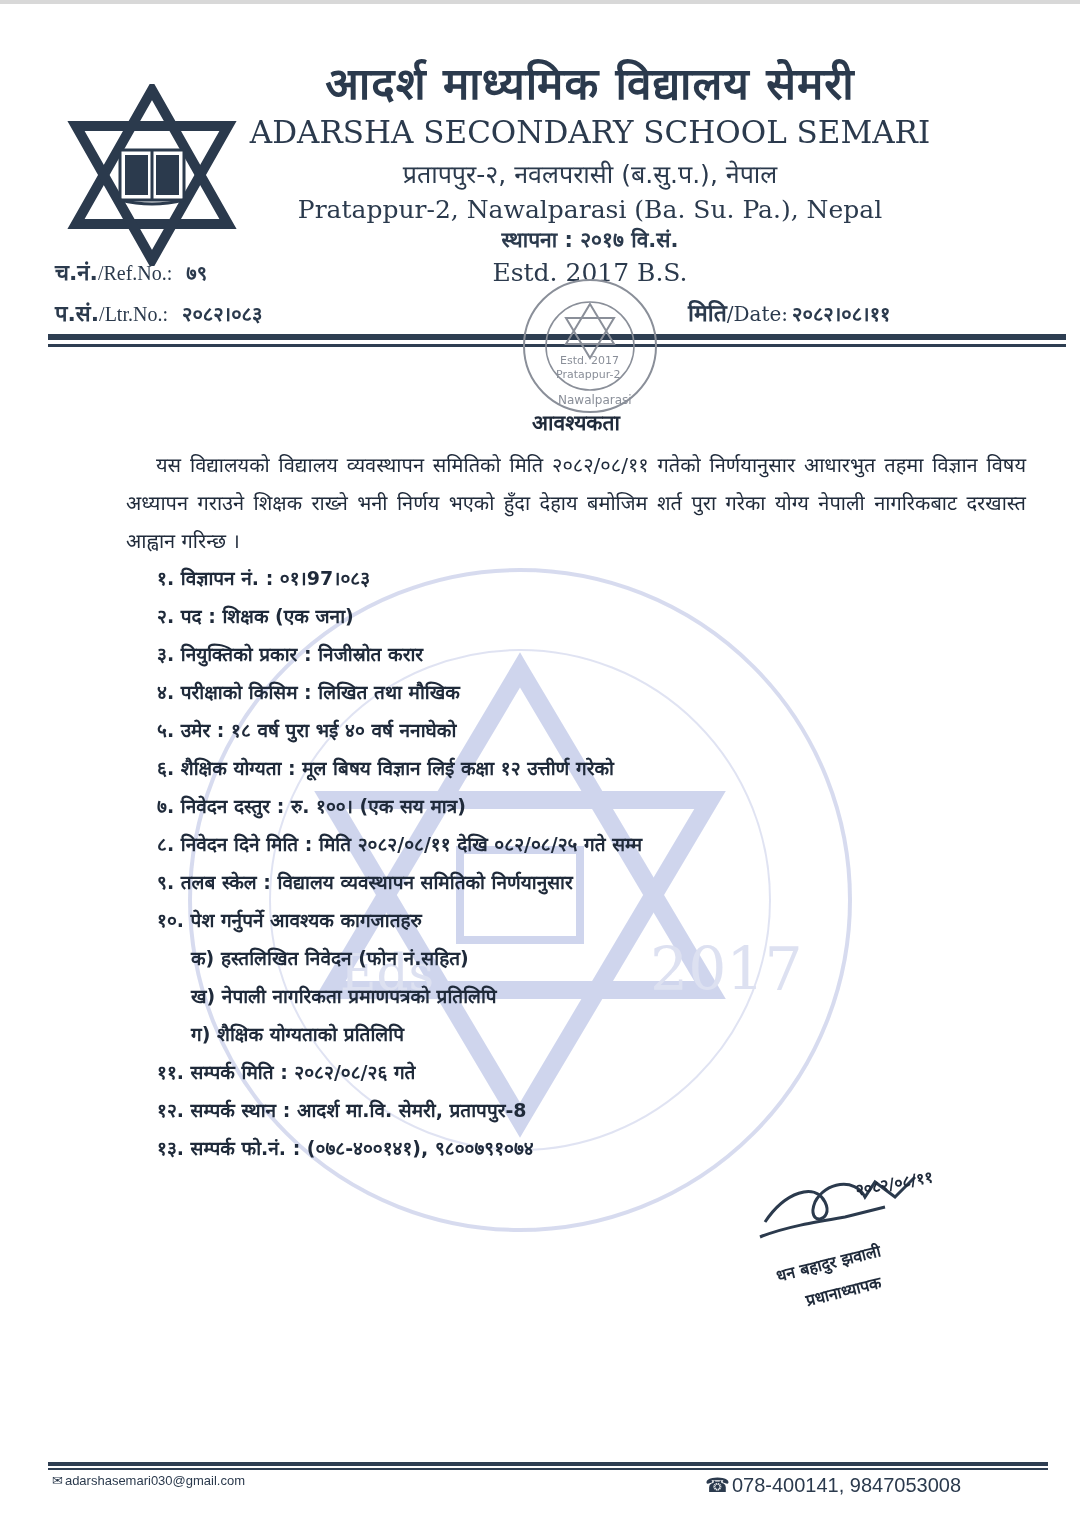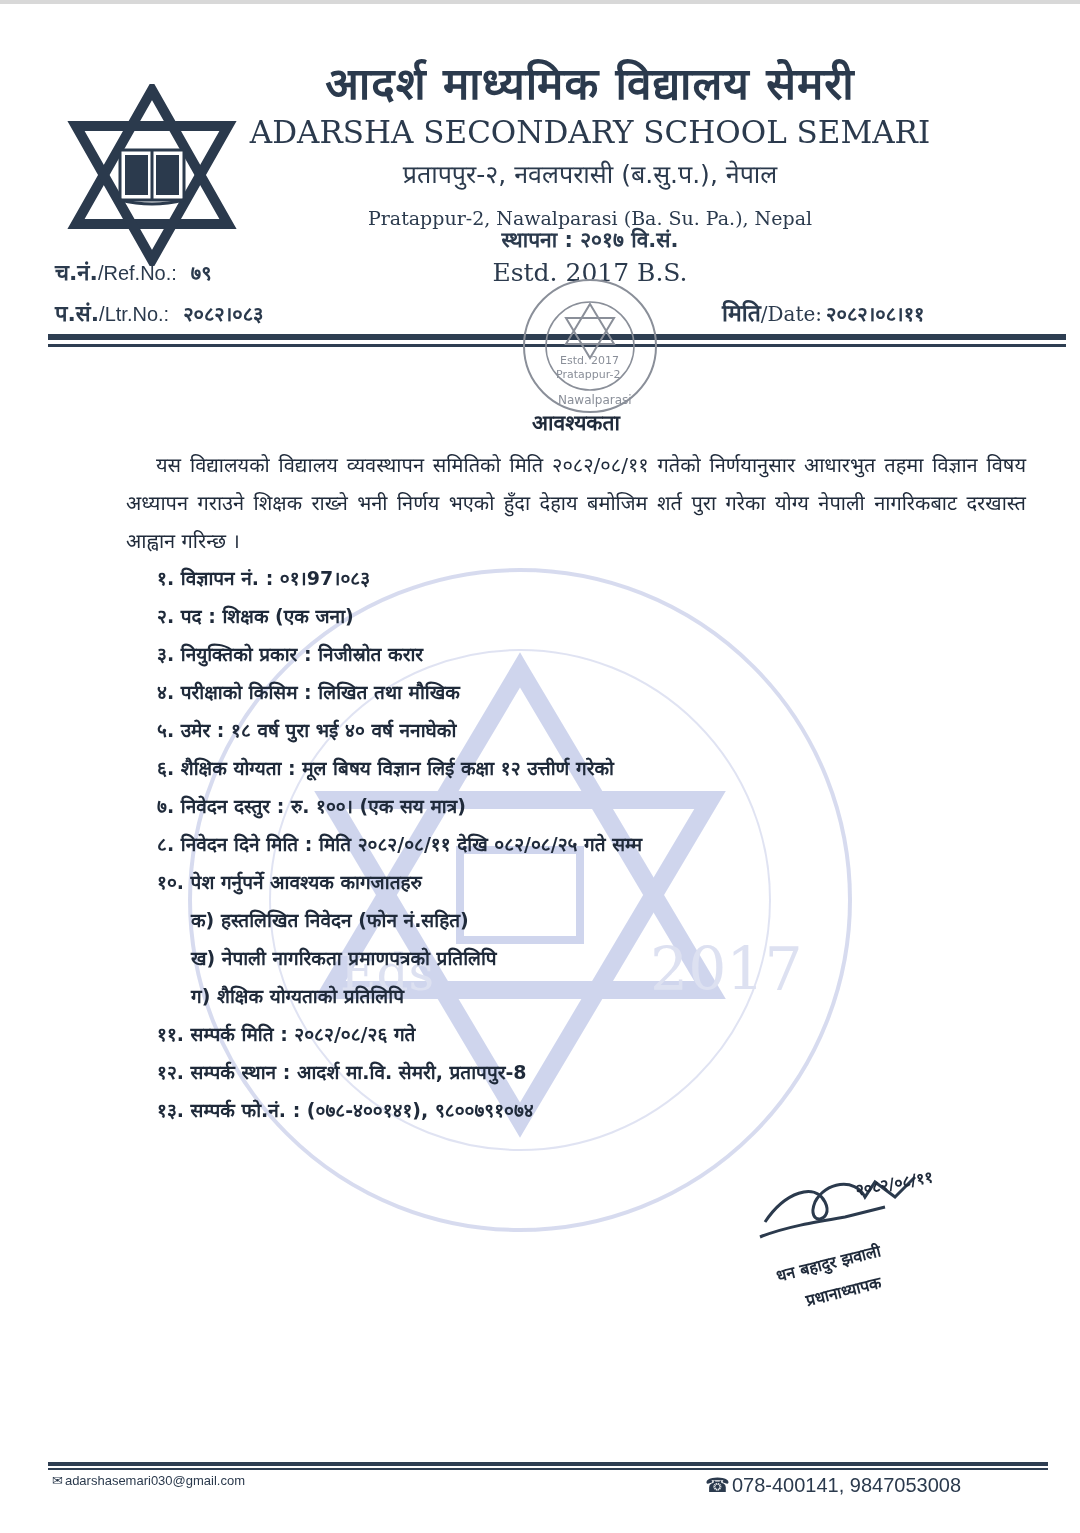--- a/index.html
+++ b/index.html
@@ -6,28 +6,28 @@
   body {
     width: 1080px; height: 1533px; background: #ffffff; position: relative; overflow: hidden;
     font-family: "DejaVu Sans", sans-serif; color: #1f2a3a;
   }
   .top-edge { position: absolute; left: 0; top: 0; width: 1080px; height: 4px; background: #d8d8d8; }
   .logo { position: absolute; left: 60px; top: 84px; width: 184px; height: 182px; }
   .hdr { position: absolute; left: 240px; width: 700px; text-align: center; }
   .title-np { top: 52px; font-size: 44px; font-weight: bold; color: #2b3a4d; letter-spacing: 1px; }
   .title-en { top: 114px; font-family: "DejaVu Serif", serif; font-size: 31px; color: #2b3a4d; }
   .addr-np { top: 156px; font-size: 25px; font-weight: normal; color: #2b3a4d; }
-  .addr-en { top: 195px; font-family: "DejaVu Serif", serif; font-size: 19px; color: #2b3a4d; margin-top: 12px; }
+  .addr-en { top: 195px; font-family: "DejaVu Serif", serif; font-size: 25px; color: #2b3a4d; }
   .estd-np { top: 225px; font-size: 21px; font-weight: bold; color: #2b3a4d; }
   .estd-en { top: 258px; font-family: "DejaVu Serif", serif; font-size: 25px; color: #2b3a4d; }
   .ref { position: absolute; left: 55px; font-size: 20px; color: #2b3a4d; }
   .ref .lbl-np { font-weight: bold; font-size: 22px; }
-  .ref .lbl-en { font-family: Liberation Sans, sans-serif; margin-top: 8px; }
+  .ref .lbl-en { font-family: Liberation Serif, serif; margin-top: 8px; }
   .ref .val { font-weight: bold; margin-left: 14px; }
-  .date { position: absolute; left: 722px; top: 296px; font-size: 20px; color: #2b3a4d; }
+  .date { position: absolute; left: 688px; top: 296px; font-size: 20px; color: #2b3a4d; }
   .date .lbl-np { font-weight: bold; font-size: 23px; }
   .date .lbl-en { font-family: "DejaVu Serif", serif; }
   .date .val { font-weight: bold; margin-left: 4px; }
   .rule-thick { position: absolute; left: 48px; width: 1018px; background: #2e3e52; }
   .stamp { position: absolute; left: 510px; top: 276px; width: 160px; height: 140px; }
   .watermark { position: absolute; left: 90px; top: 520px; width: 880px; height: 740px; opacity: 0.55; }
   .subject { position: absolute; left: 0; width: 1080px; top: 408px; text-align: center; font-size: 21px; font-weight: bold; color: #1f2a3a; text-decoration: none; margin-left: 36px; }
   .body-para { position: absolute; left: 126px; width: 900px; top: 432px; font-size: 20px; font-weight: normal; line-height: 38px; text-align: justify; color: #1f2a3a; text-indent: 30px; margin-top: 14px; }
   .items { position: absolute; left: 157px; top: 560px; font-size: 19px; font-weight: bold; color: #1f2a3a; }
   .item { height: 38px; line-height: 36px; white-space: nowrap; }
@@ -98,20 +98,21 @@
 
 <div class="items">
   <div class="item">१. विज्ञापन नं. : ०१।97।०८३</div>
   <div class="item">२. पद : शिक्षक (एक जना)</div>
   <div class="item">३. नियुक्तिको प्रकार : निजीस्रोत करार</div>
   <div class="item">४. परीक्षाको किसिम : लिखित तथा मौखिक</div>
   <div class="item">५. उमेर : १८ वर्ष पुरा भई ४० वर्ष ननाघेको</div>
   <div class="item">६. शैक्षिक योग्यता : मूल बिषय विज्ञान लिई कक्षा १२ उत्तीर्ण गरेको</div>
   <div class="item">७. निवेदन दस्तुर : रु. १००। (एक सय मात्र)</div>
   <div class="item">८. निवेदन दिने मिति : मिति २०८२/०८/११ देखि ०८२/०८/२५ गते सम्म</div>
+  <div class="item">९. तलब स्केल : विद्यालय व्यवस्थापन समितिको निर्णयानुसार</div>
   <div class="item">१०. पेश गर्नुपर्ने आवश्यक कागजातहरु</div>
   <div class="item sub">क) हस्तलिखित निवेदन (फोन नं.सहित)</div>
   <div class="item sub">ख) नेपाली नागरिकता प्रमाणपत्रको प्रतिलिपि</div>
   <div class="item sub">ग) शैक्षिक योग्यताको प्रतिलिपि</div>
   <div class="item">११. सम्पर्क मिति : २०८२/०८/२६ गते</div>
   <div class="item">१२. सम्पर्क स्थान : आदर्श मा.वि. सेमरी, प्रतापपुर-8</div>
   <div class="item">१३. सम्पर्क फो.नं. : (०७८-४००१४१), ९८००७९१०७४</div>
 </div>
 
 <div class="signature">

